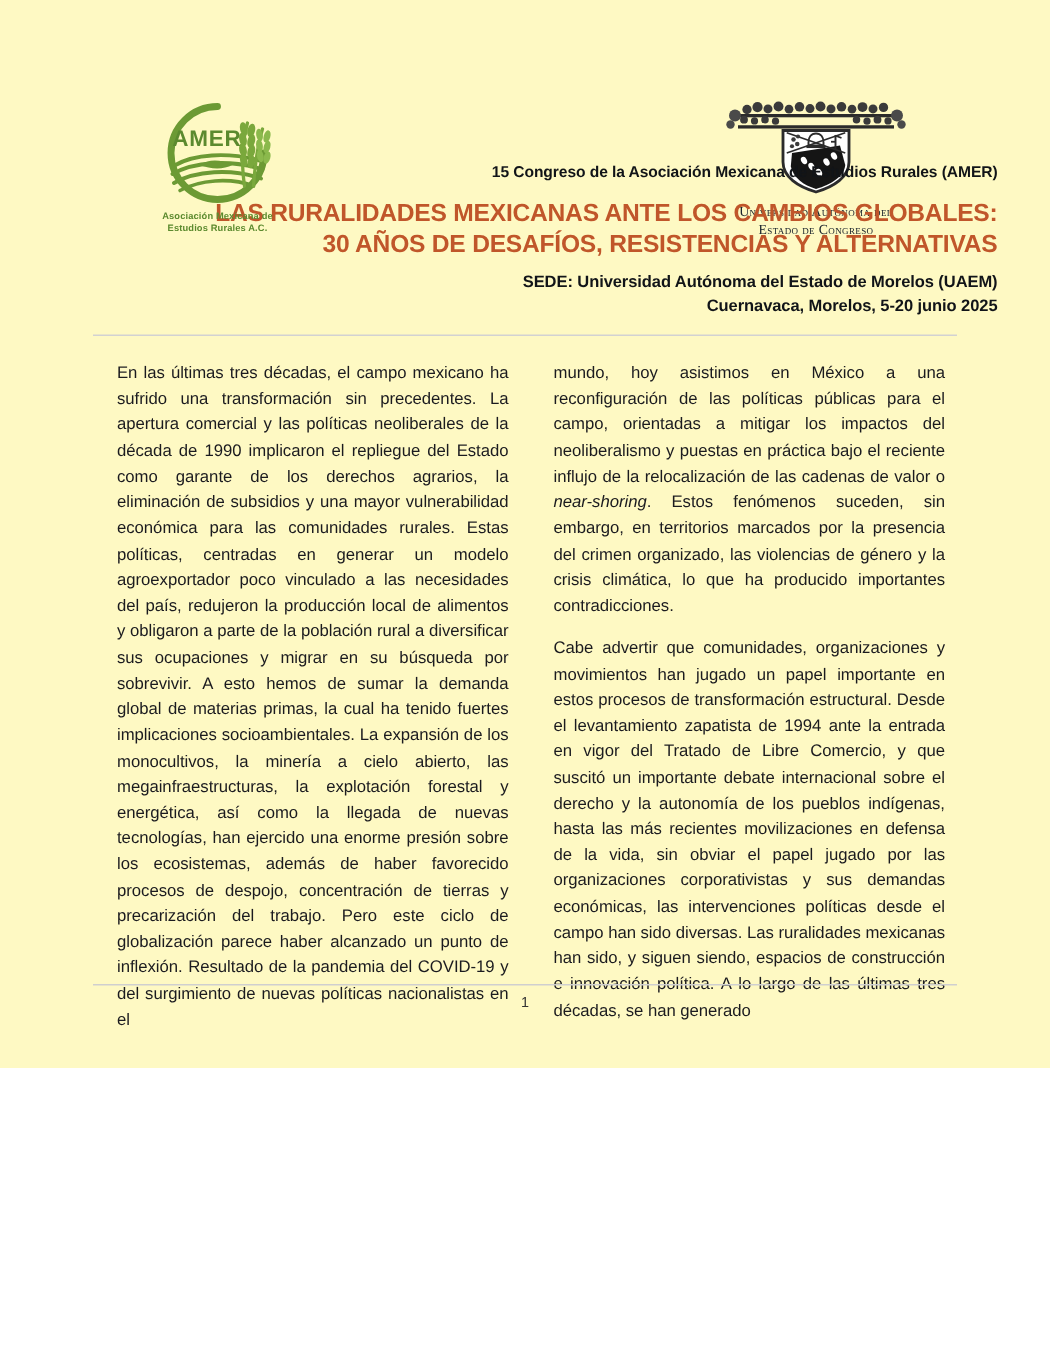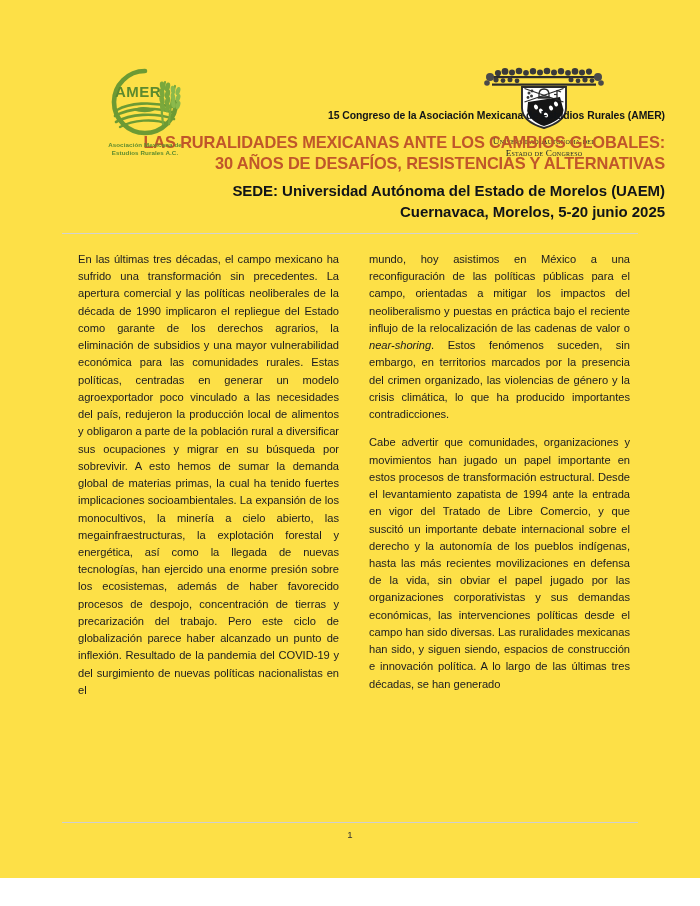--- a/index.html
+++ b/index.html
@@ -11,24 +11,24 @@
     width: 700px;
     height: 906px;
     font-family: "Liberation Sans", sans-serif;
     color: #1a1a1a;
     overflow: hidden;
   }
 
   .page {
     position: relative;
     width: 700px;
-    height: 878px;
+    height: 712px;
     box-sizing: border-box;
     padding: 0;
-    background: #fde047;
+    background: #fef9c3;
   }
 
   
   .logo-band {
     display: flex;
     align-items: flex-start;
     justify-content: space-between;
     padding: 66px 72px 0 82px;
     box-sizing: border-box;
     height: 104px;
@@ -91,21 +91,21 @@
     font-size: 16.4px;
     font-weight: bold;
     color: #C0562A;
     line-height: 1.28;
     letter-spacing: -.15px;
     white-space: pre-line;
     margin-bottom: 8px;
   }
   .venue-line,
   .date-line {
-    font-size: 15px;
+    font-size: 11px;
     font-weight: bold;
     color: #111418;
     letter-spacing: -.05px;
   }
   .venue-line { margin-bottom: 4px; }
 
   .header-rule {
     height: 1px;
     background: #d2d2d2;
     margin: 13px 62px 0 62px;

